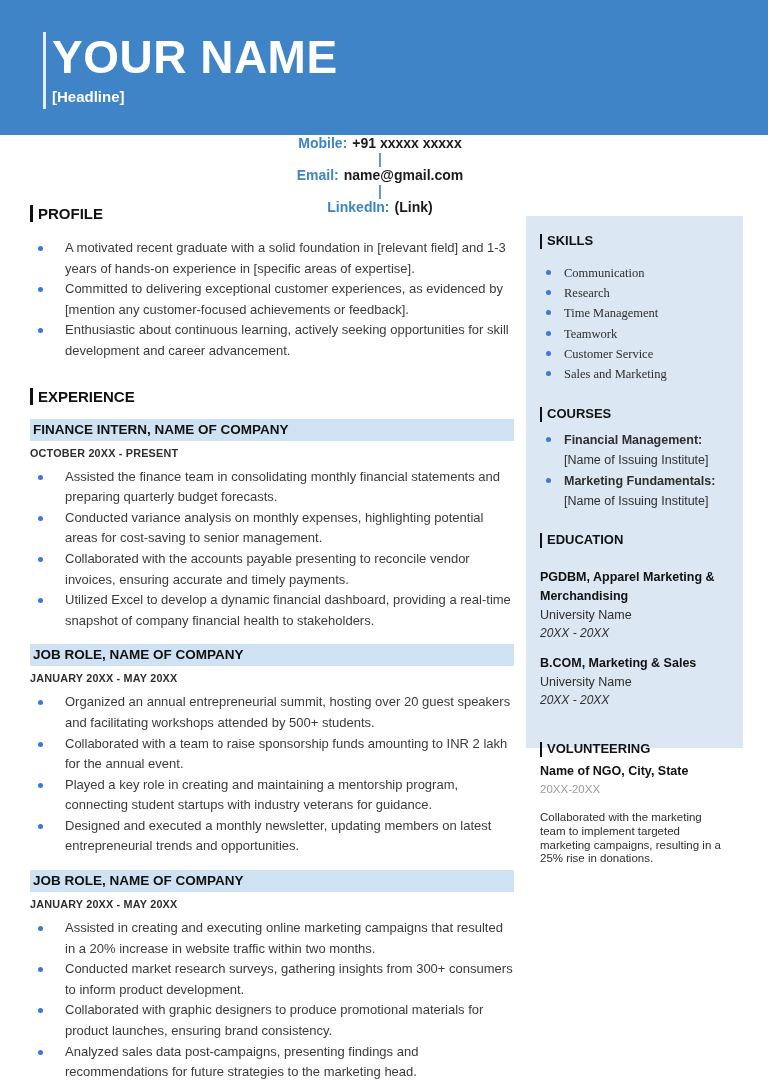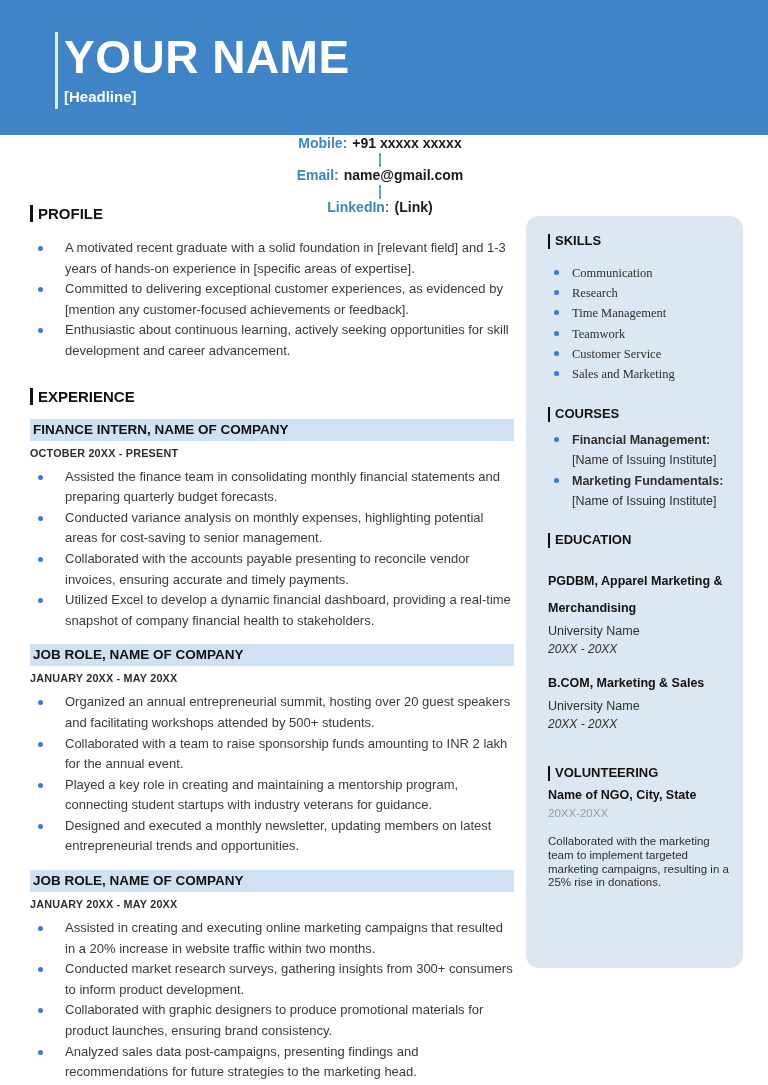--- a/index.html
+++ b/index.html
@@ -16,21 +16,20 @@
   
   .header {
     position:absolute; top:0; left:0;
     width:768px; height:135px;
     background:#3e84c6;
   }
   .header-inner {
     position:absolute; left:43px; top:32px;
     border-left:3px solid rgba(255,255,255,.85);
     padding:2px 0 4px 6px;
-    margin-left:12px;
   }
   .name {
     font-size:46px; font-weight:bold; color:#ffffff;
     line-height:1.02; letter-spacing:.5px;
   }
   .headline {
     font-size:15px; font-weight:bold; color:#ffffff;
     margin-top:7px;
   }
 
@@ -89,38 +88,37 @@
     margin-top:6px;
     font-size:10.8px; font-weight:bold; color:#2e2e2e;
     letter-spacing:.2px;
   }
   .job:first-of-type .job-date { font-weight:normal; color:#4d4d4d; font-size:11.2px; }
   .job ul.blist { margin-top:8px; }
 
   
   .side {
     position:absolute; left:526px; top:216px;
-    width:217px; height:752px;
+    width:217px; height:532px;
     background:#dbe7f2;
-    padding:15px 14px 0 22px;
-    border-radius:13px;
+    padding:15px 14px 0 14px;
   }
   .side .sec-head { font-size:13px; border-left-width:2.5px; }
   .side ul.blist { margin-top:14px; }
   .side ul.blist li { font-size:12.5px; line-height:20.2px; color:#2e2e2e;font-family:Liberation Serif, serif; }
 
   .courses-head { margin-top:23px; }
   .course-item { display:flex; font-size:12.5px; line-height:20.2px; color:#2e2e2e; }
   .course-name { font-weight:bold; }
   .course-inst { padding-left:24px; font-size:12.5px; line-height:20.2px; color:#2e2e2e; }
   .courses-list { margin-top:8px; }
 
   .edu-head { margin-top:22px; }
   .edu-list { margin-top:20px; }
-  .edu-degree { font-size:12.5px; font-weight:bold; line-height:27px; color:#111;margin-top:11px; }
+  .edu-degree { font-size:12.5px; font-weight:bold; line-height:19px; color:#111;margin-top:11px; }
   .edu-school { font-size:12.5px; line-height:18px; color:#2e2e2e; }
   .edu-years  { font-size:12px; font-style:italic; line-height:19px; color:#2e2e2e; margin-bottom:1px; }
 
   .vol-head { margin-top:31px;text-align:center; }
   .vol-org  { margin-top:6px; font-size:12.5px; font-weight:bold; color:#111; line-height:17px; }
   .vol-years{ margin-top:2px; font-size:11.5px; color:#9a9a9a; line-height:15px; }
   .vol-desc { margin-top:14px; font-size:11.5px; line-height:13.8px; color:#2e2e2e; width:184px; }
 </style>
 </head>
 <body>

